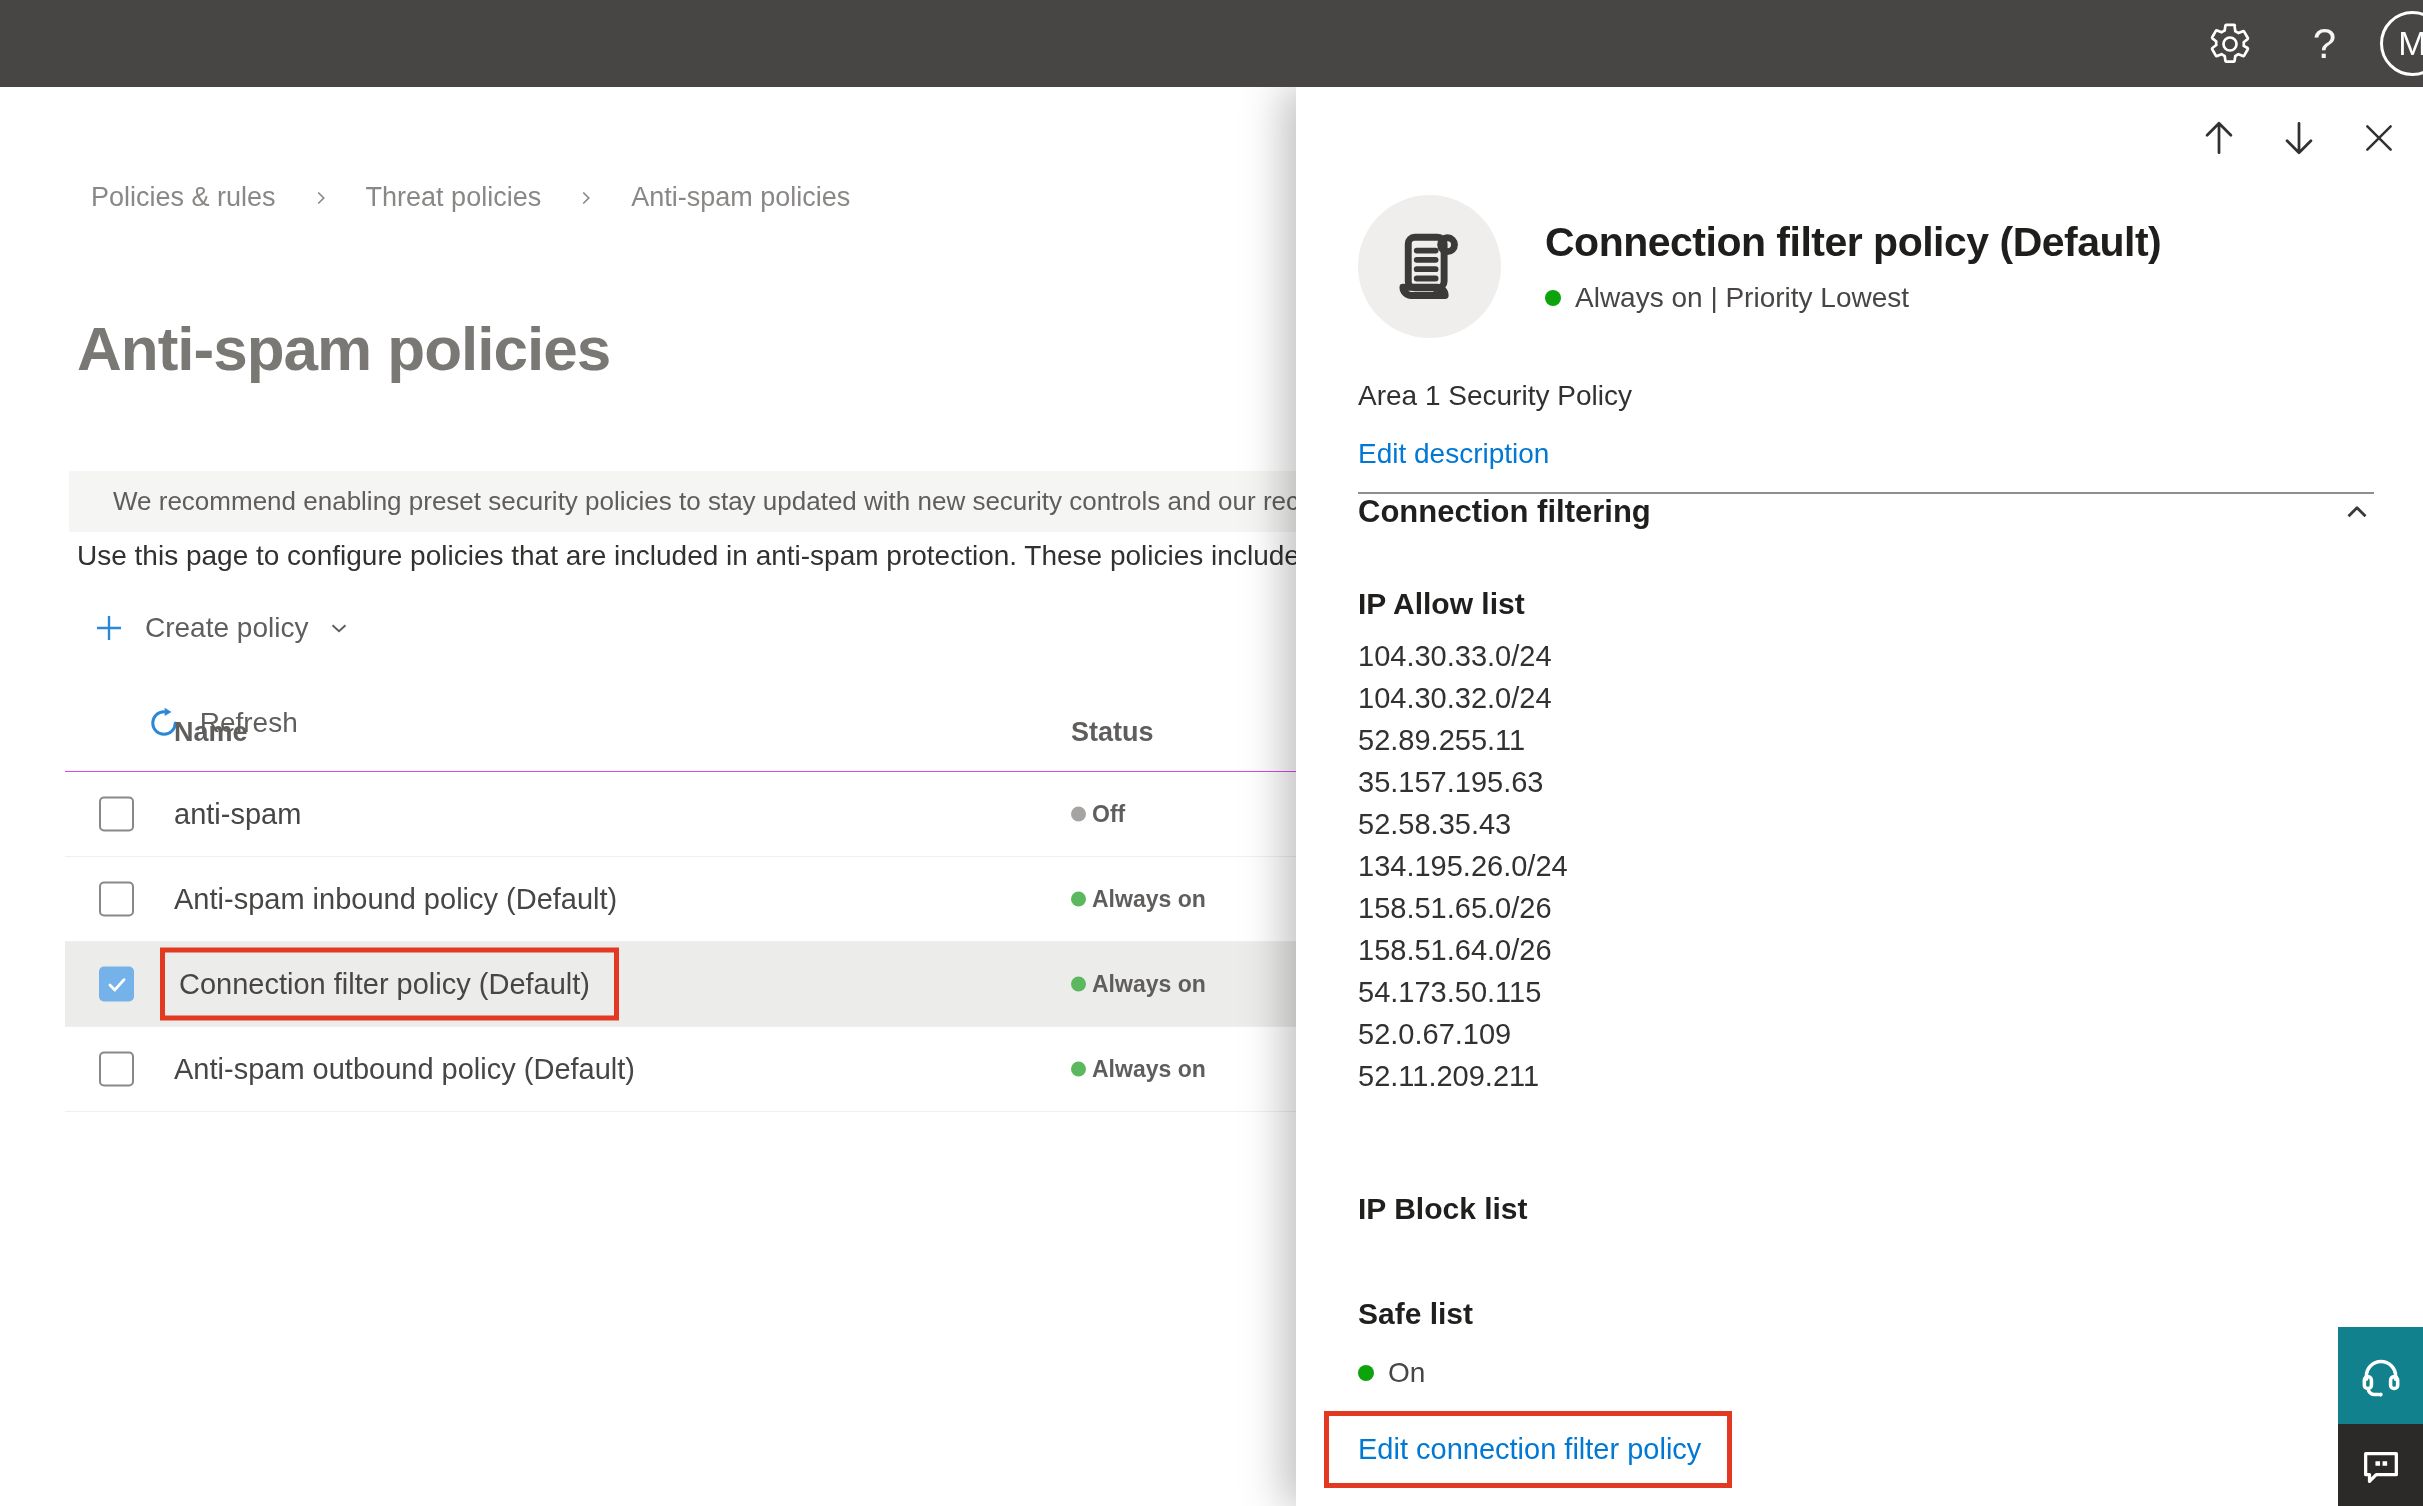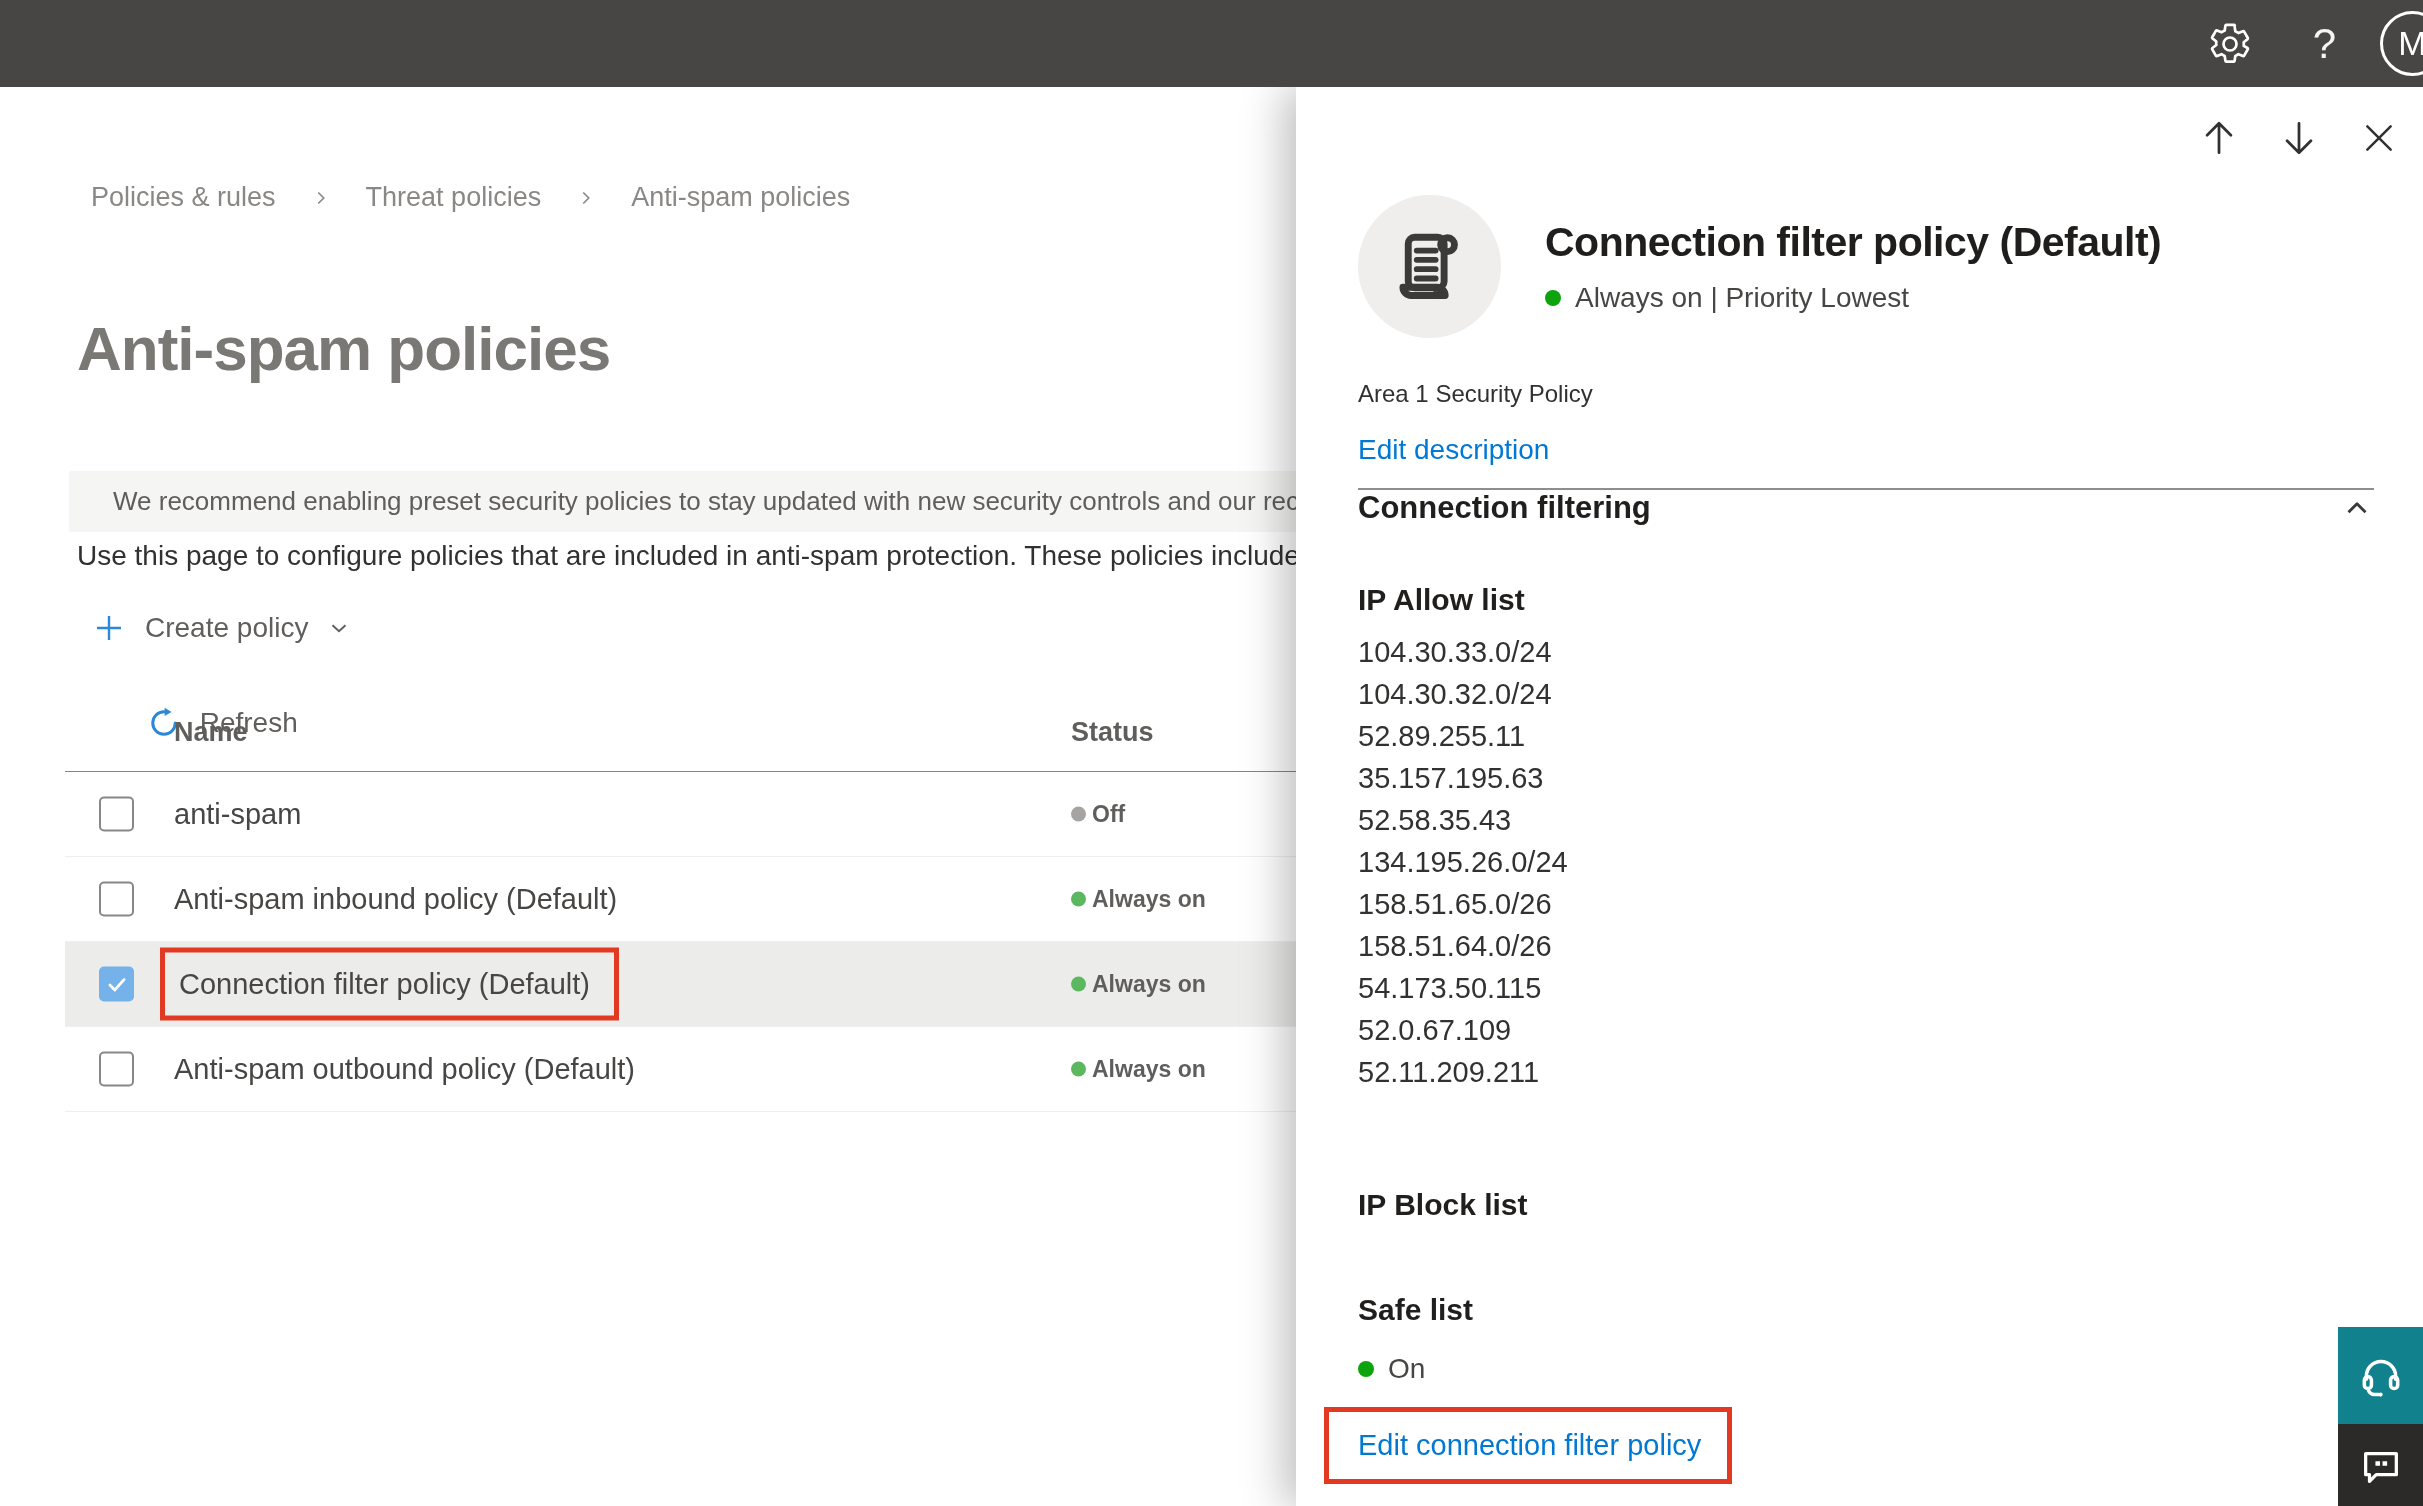--- a/index.html
+++ b/index.html
@@ -74,21 +74,21 @@
   .panel{position:absolute;left:1296px;top:87px;width:1128px;height:1420px;background:#fff;
          box-shadow:-12px 0 40px rgba(0,0,0,0.25);z-index:10;padding:0 50px 0 62px;}
   .panel-nav{position:absolute;top:28px;right:22px;display:flex;gap:34px;}
   .panel-nav button{background:transparent;border:none;width:46px;height:46px;cursor:pointer;
                     display:flex;align-items:center;justify-content:center;}
   .panel-header{margin-top:108px;display:flex;align-items:center;gap:44px;}
   .policy-icon-circle{width:143px;height:143px;border-radius:50%;background:#efeeec;flex:0 0 auto;
                       display:flex;align-items:center;justify-content:center;}
   .panel-title{font-size:41px;font-weight:700;color:#1f1e1d;letter-spacing:-0.5px;}
   .status-line{display:flex;align-items:center;gap:14px;font-size:28px;color:#484644;margin-top:16px;}
-  .panel-desc{margin-top:42px;font-size:24px;color:#323130;}
+  .panel-desc{margin-top:42px;font-size:28px;color:#323130;}
   .link{display:inline-block;margin-top:26px;font-size:28px;color:var(--accent);
         text-decoration:none;cursor:pointer;}
   .panel-divider{margin-top:22px;border:none;border-top:2px solid #908e8c;}
   .section-header{display:flex;align-items:center;justify-content:space-between;cursor:pointer;}
   .section-header h3{font-size:31px;font-weight:700;color:#201f1e;}
   .subhead{font-size:30px;font-weight:700;color:#201f1e;}
   .ip-allow-head{margin-top:57px;}
   .ip-list{margin-top:14px;}
   .ip-line{font-size:29px;color:#323130;line-height:42px;white-space:nowrap;}
   .ip-block-head{margin-top:95px;}

